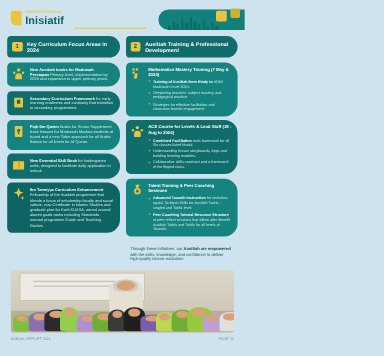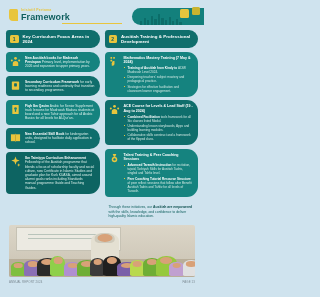--- a/index.html
+++ b/index.html
@@ -225,21 +225,21 @@
 </style>
 </head>
 <body>
 
 <div class="page">
 
   <div class="header">
     <div class="hdr-mark"></div>
     <div class="hdr-text">
       <div class="hdr-kicker">Inisiatif Pertama</div>
-      <div class="hdr-title">Framework</div>
+      <div class="hdr-title">Inisiatif</div>
     </div>
     <div class="hdr-rule"></div>
     <div class="hdr-swoosh">
       <div class="skyline" id="skyline">
           <i style="height: 4px;"></i>
           <i style="height: 7px;"></i>
           <i style="height: 5px;"></i>
           <i style="height: 9px;"></i>
           <i style="height: 6px;"></i>
           <i style="height: 11px;"></i>

